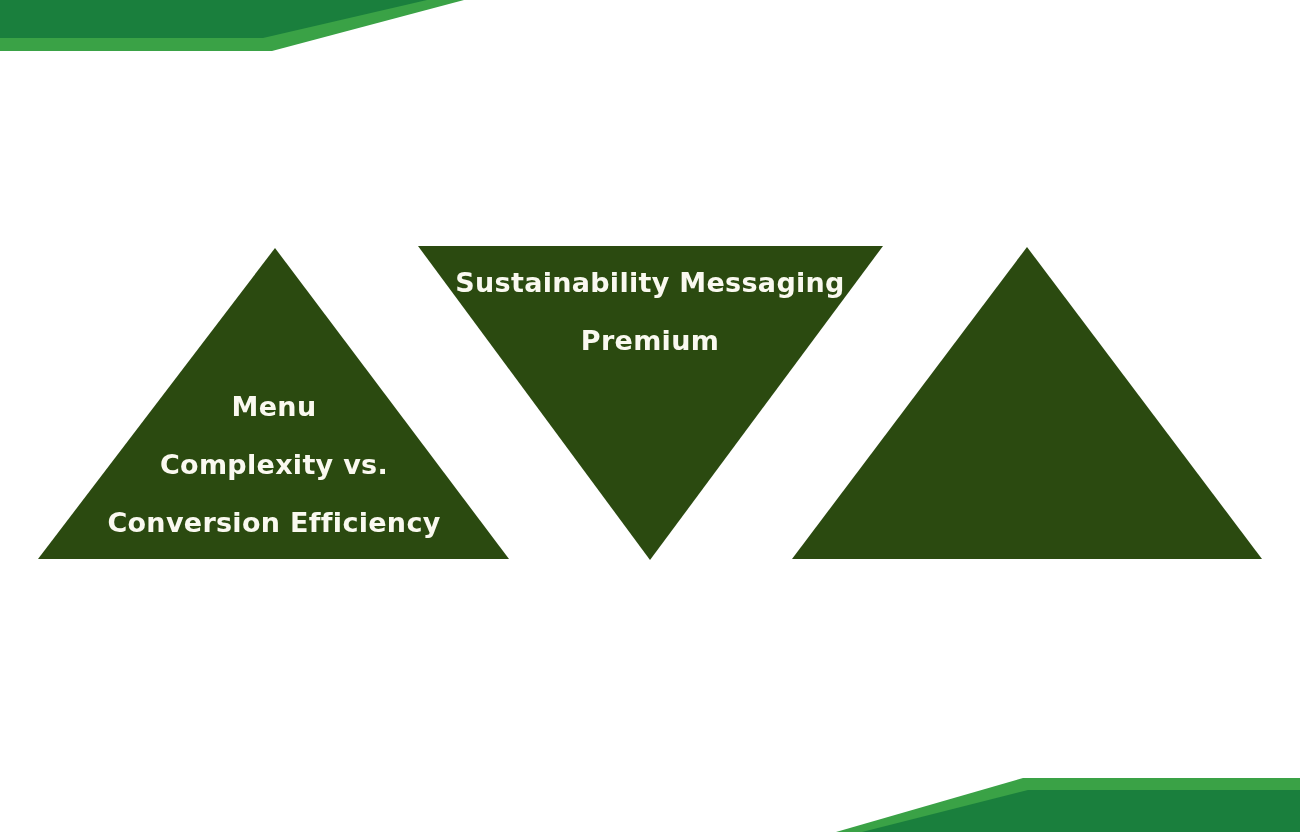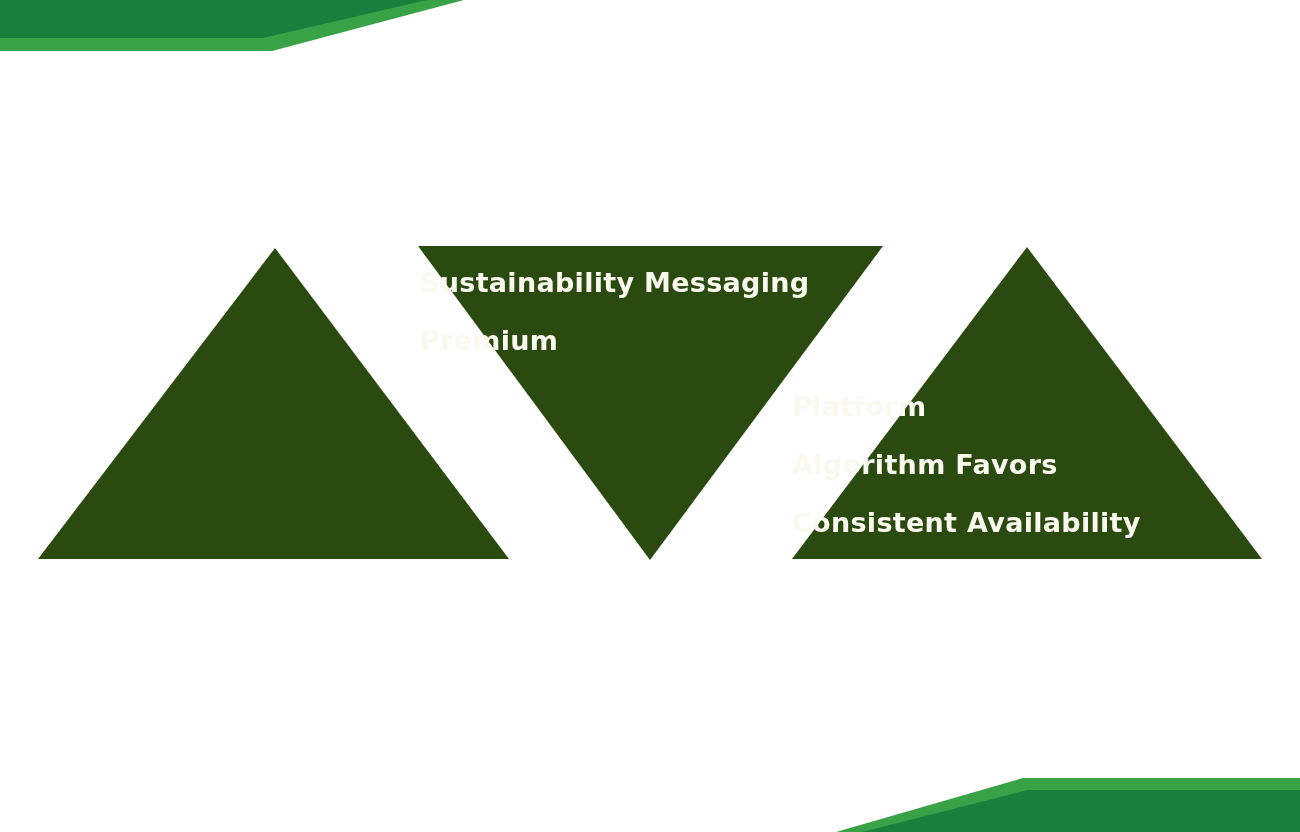--- a/index.html
+++ b/index.html
@@ -17,20 +17,21 @@
   .layer {
     position: absolute;
     top: 0;
     left: 0;
     width: 1300px;
     height: 832px;
     display: block;
   }
   .tri-text {
     position: absolute;
+    text-align: center;
     font-weight: 700;
     font-size: 27px;
     line-height: 58px;
     letter-spacing: 0.3px;
     color: #FAF9F0;
   }
   .tri-text-left   { left: 39px;  top: 378px; width: 470px; }
   .tri-text-center { left: 420px; top: 254px; width: 460px; }
   .tri-text-right  { left: 792px; top: 378px; width: 470px; }
 </style>
@@ -47,25 +48,25 @@
     <polygon points="836,832 1023,778 1300,778 1300,832" fill="#3AA246"></polygon>
     <polygon points="862,832 1028,790 1300,790 1300,832" fill="#1A7F3D"></polygon>
 
     <polygon points="275,248 38,559 509,559" fill="#2B4A10"></polygon>
 
     <polygon points="418,246 883,246 650,560" fill="#2B4A10"></polygon>
 
     <polygon points="1027,247 792,559 1262,559" fill="#2B4A10"></polygon>
   </svg>
 
+  <div class="tri-text tri-text-left">
+    <div>Menu</div>
+    <div>Complexity vs.</div>
+    <div>Conversion Efficiency</div>
+  </div>
 
   <div class="tri-text tri-text-center">
     <div>Sustainability Messaging</div>
     <div>Premium</div>
   </div>
 
-  <div class="tri-text tri-text-right">
-    <div>Platform</div>
-    <div>Algorithm Favors</div>
-    <div>Consistent Availability</div>
-  </div>
 
 </div>
 
 </body></html>

